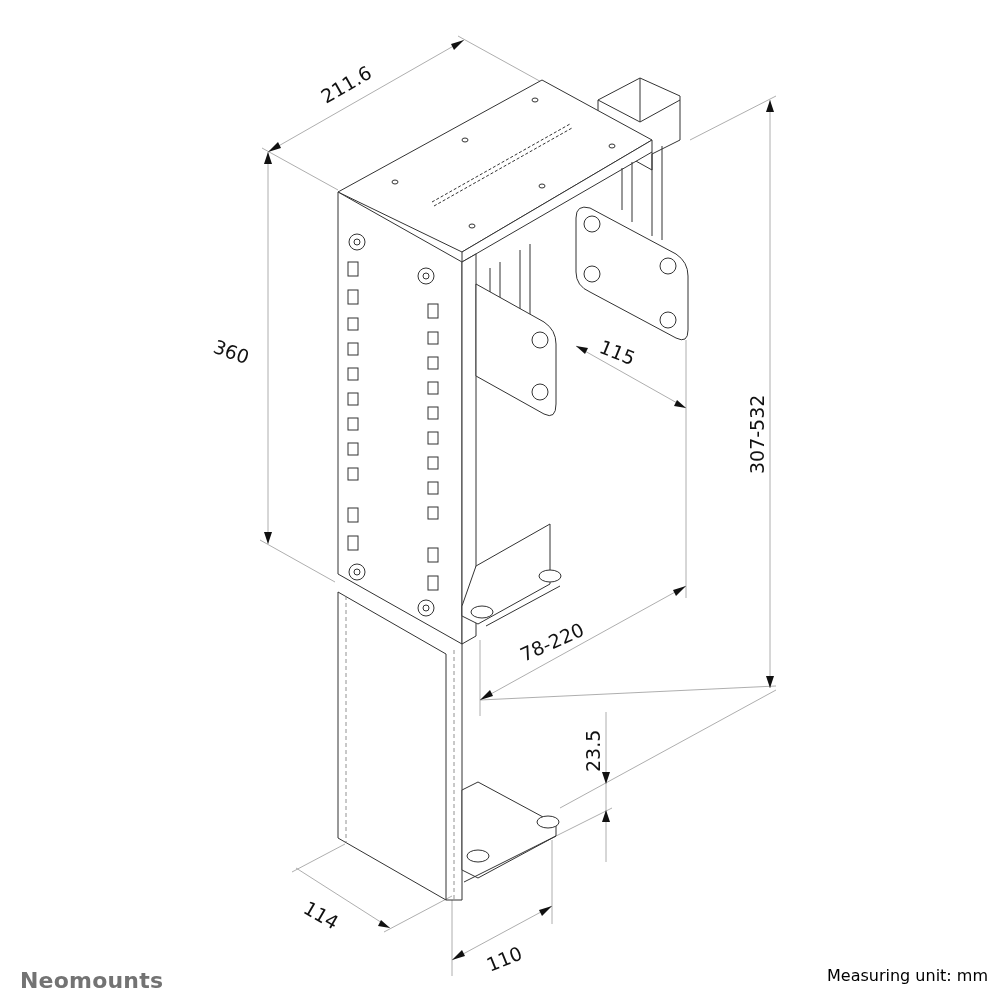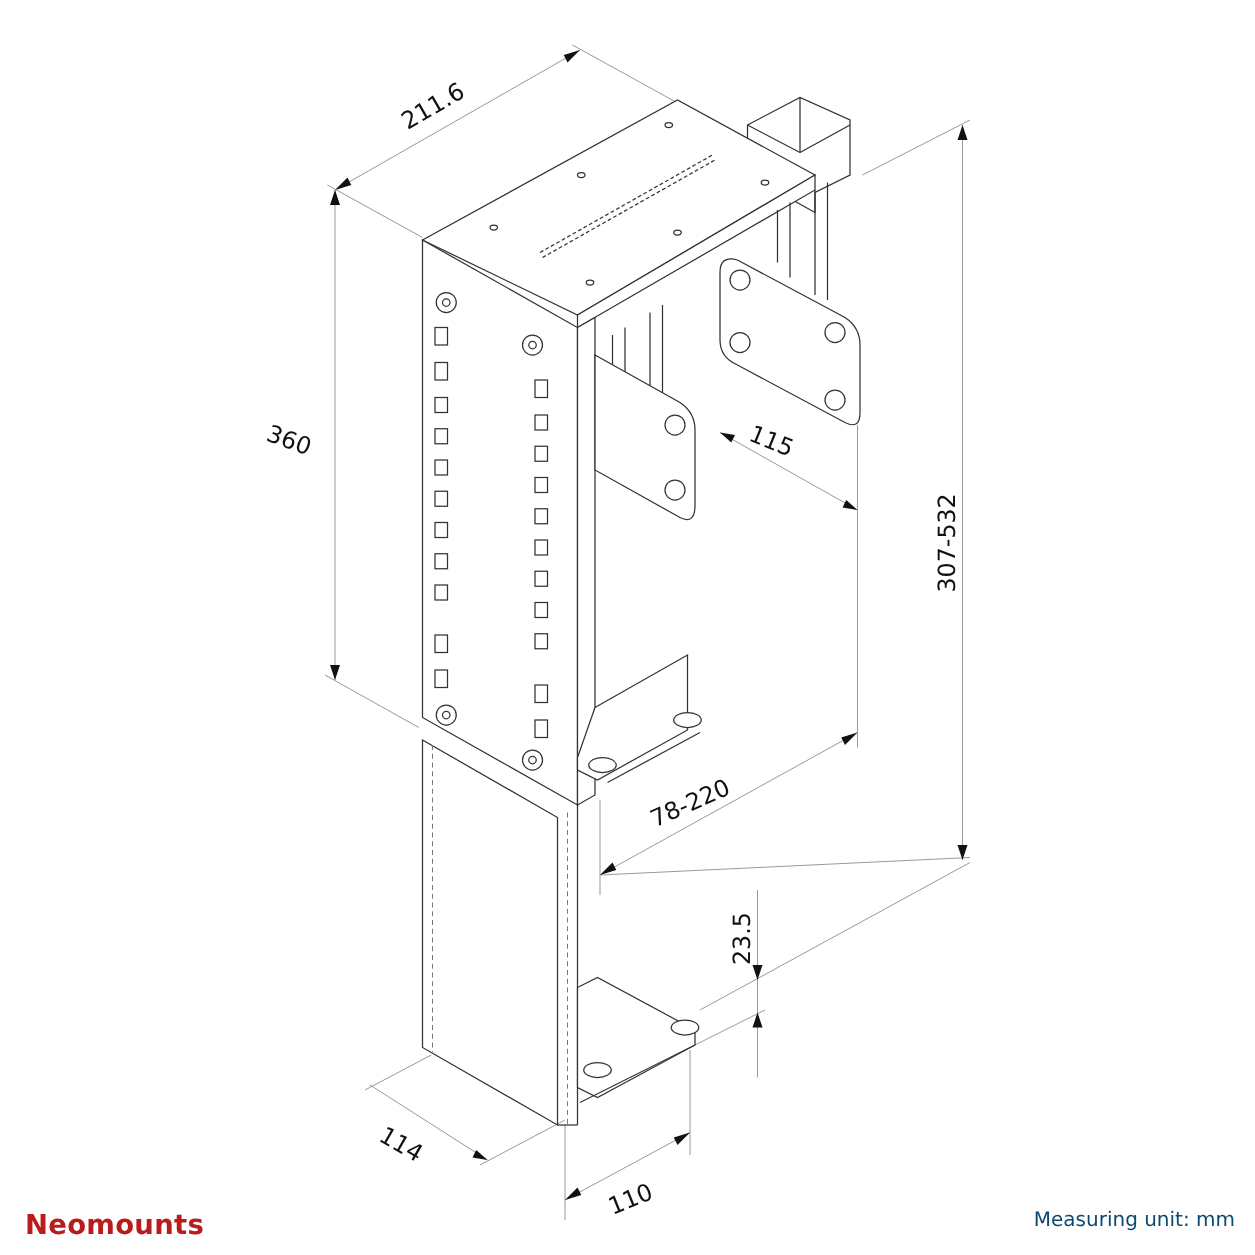--- a/index.html
+++ b/index.html
@@ -1,19 +1,19 @@
 <!DOCTYPE html>
 <html><head>
 <meta charset="utf-8">
 <style>
   html, body { margin: 0; padding: 0; background: #ffffff; }
   body { width: 1004px; height: 1004px; position: relative; overflow: hidden; font-family: "DejaVu Sans", sans-serif; }
   #drawing { position: absolute; left: 0; top: 0; width: 1004px; height: 1004px; }
-  .brand { position: absolute; left: 20px; top: 968px; font-family: "DejaVu Sans", sans-serif; font-size: 22px; font-weight: bold; color: #b91c1c; letter-spacing: 0.2px; }
-  .unit { position: absolute; right: 16px; top: 966px; font-family: "DejaVu Sans", sans-serif; font-size: 16px; color: #0c4a6e; }
+  .brand { position: absolute; left: 20px; top: 968px; font-family: "DejaVu Sans", sans-serif; font-size: 22px; font-weight: bold; color: #737373; letter-spacing: 0.2px; }
+  .unit { position: absolute; right: 16px; top: 966px; font-family: "DejaVu Sans", sans-serif; font-size: 16px; color: #000000; }
   .dim { font-family: "DejaVu Sans", sans-serif; font-size: 19px; fill: #111; }
   .ln { stroke: #333; stroke-width: 1; fill: none; }
   .thin { stroke: #999; stroke-width: 0.8; fill: none; }
   .dash { stroke: #777; stroke-width: 0.8; fill: none; stroke-dasharray: 4 3; }
   .face { fill: #ffffff; stroke: #333; stroke-width: 1; }
   .arrow { fill: #111; }
 </style>
 </head>
 <body>
 

